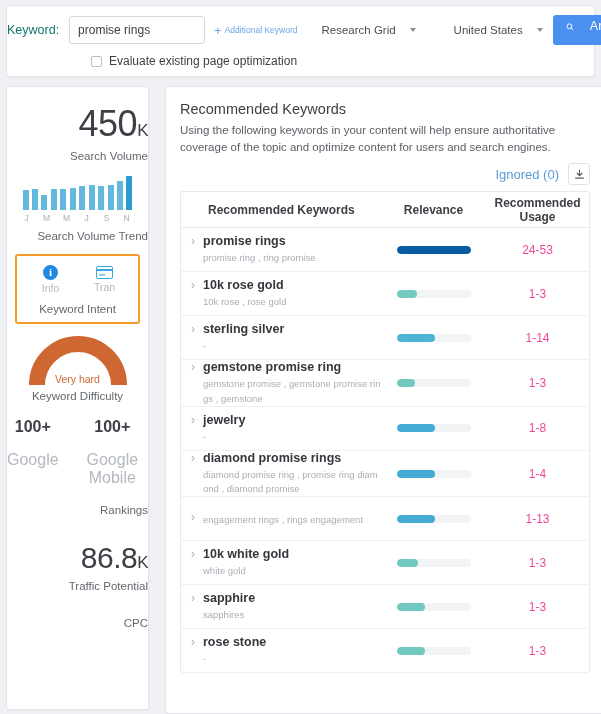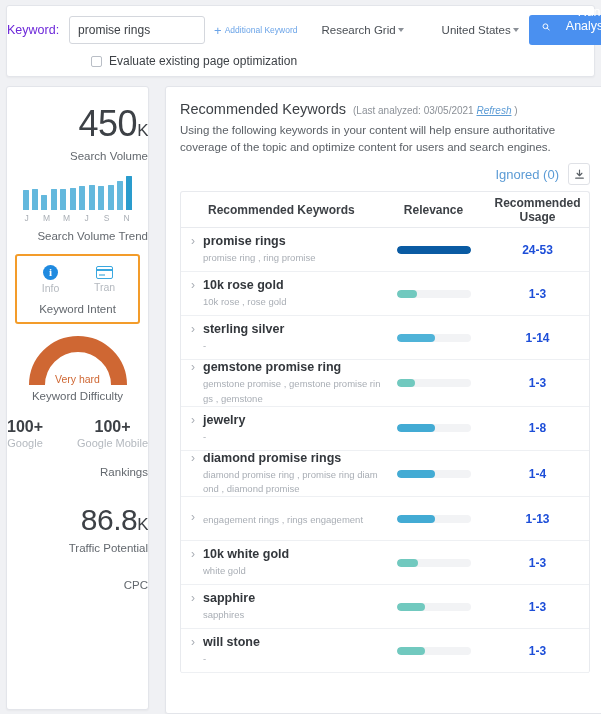--- a/index.html
+++ b/index.html
@@ -20,37 +20,37 @@
     border: 1px solid #e3e5ea;
     border-radius: 3px;
     box-shadow: 0 1px 2px rgba(0,0,0,0.04);
   }
   .topbar-row1 {
     position: absolute; left: 0; top: 9px; right: 0; height: 30px;
     display: flex; align-items: center;
   }
   .kw-label {
     width: 82px; text-align: left; padding-right: 10px;
-    font-size: 12.5px; color: #6d28d9;
+    font-size: 12.5px; color: #0f766e;
   }
   .kw-input {
     width: 136px; height: 28px;
     border: 1px solid #d4d7dd; border-radius: 3px;
     padding: 0 8px;
     font-size: 12px; color: #3d4146;
     font-family: "Liberation Sans", sans-serif;
     background: #fff; outline: none;
   }
   .add-kw {
     margin-left: 9px; display: flex; align-items: center; gap: 3px;
     color: #6ba4e8; font-size: 8.5px; cursor: pointer; white-space: nowrap;
   }
   .add-kw .plus { font-size: 13px; color: #6ba4e8; line-height: 1; }
   .sel {
-    display: flex; align-items: center; gap: 0;
+    display: flex; align-items: center; gap: 12px;
     font-size: 11.5px; color: #4a4f55; cursor: pointer; white-space: nowrap; padding-left: 16px;
   }
   .sel.grid { margin-left: 8px; }
   .sel.country { margin-left: 0; }
   .divider-v {
     width: 1px; height: 22px; background: #e0e2e7; margin: 0 11px;
   }
   .caret {
     width: 0; height: 0;
     border-left: 3.5px solid transparent;
@@ -154,21 +154,21 @@
     position: absolute; left: 0; right: 0; bottom: 0;
     font-size: 10.5px; color: #cf6733;
   }
 
   
   .rank-row {
     display: flex; justify-content: space-between; gap: 18px; margin-top: 16px;
   }
   .rank-item { text-align: center; }
   .rank-v { font-size: 16px; font-weight: bold; color: #3d4146; }
-  .rank-l { font-size: 11px; color: #b4b9bf; margin-top: 1px; }
+  .rank-l { font-size: 16px; color: #b4b9bf; margin-top: 15px; }
 
   
   .mainpanel {
     position: absolute; left: 165px; top: 86px;
     width: 440px; height: 628px;
     background: #fff; border: 1px solid #e3e5ea; border-radius: 3px;
     box-shadow: 0 1px 2px rgba(0,0,0,0.04);
     overflow: hidden;
   }
   .mp-title {
@@ -218,21 +218,21 @@
   .kw-main { font-size: 12.5px; color: #33373c; font-weight: bold; }
   .kw-sub {
     font-size: 9.5px; color: #a9aeb5; margin-top: 3px; line-height: 1.5;
     word-break: break-all;
   }
   .relbar {
     width: 74px; height: 8px; border-radius: 4px; background: #f2f3f5;
     margin: 0 auto; overflow: hidden;
   }
   .relbar .fill { height: 100%; border-radius: 4px; }
-  .usage { font-size: 12px; color: #1d4ed8; font-weight: bold; }
+  .usage { font-size: 12px; color: #ec4899; }
 </style>
 </head>
 <body>
 
 <div class="topbar">
   <div class="topbar-row1">
     <div class="kw-label">Keyword:</div>
     <input class="kw-input" value="promise rings" style="">
     <div class="add-kw">
       <span class="plus">+</span>
@@ -336,25 +336,20 @@
   </div>
 
   <div class="metric" style="margin-top:25px">
     <div class="metric-cap" style="margin-top:9px">CPC</div>
   </div>
 </div>
 
 <div class="mainpanel">
   <div class="mp-title">
     <span>Recommended Keywords</span>
-    <span class="mp-sub">
-      <span>(Last analyzed: 03/05/2021</span>
-      <span class="refresh">Refresh</span>
-      <span>)</span>
-    </span>
   </div>
   <div class="mp-desc">Using the following keywords in your content will help ensure authoritative coverage of the topic and optimize content for users and search engines.</div>
 
   <div class="mp-actions">
     <span class="ignored-link">Ignored (0)</span>
     <div class="dl-btn">
       <svg width="11" height="11" viewBox="0 0 16 16">
         <path d="M8 1.5 V9 M4.5 6.2 L8 9.8 L11.5 6.2" fill="none" stroke="#5b6066" stroke-width="1.7" stroke-linecap="round" stroke-linejoin="round"></path>
         <line x1="2.5" y1="13.3" x2="13.5" y2="13.3" stroke="#5b6066" stroke-width="1.7" stroke-linecap="round"></line>
       </svg>
@@ -499,21 +494,21 @@
             <div class="relbar">
               <div class="fill" style="width: 39%; background: rgb(113, 201, 191);"></div>
             </div>
           </div>
           <div class="c-use usage">1-3</div>
         </div>
         <div class="trow">
           <div class="c-kw">
             <span class="chev">›</span>
             <div>
-              <div class="kw-main">will stone</div>
+              <div class="kw-main">rose stone</div>
               <div class="kw-sub">-</div>
             </div>
           </div>
           <div class="c-rel">
             <div class="relbar">
               <div class="fill" style="width: 39%; background: rgb(113, 201, 191);"></div>
             </div>
           </div>
           <div class="c-use usage">1-3</div>
         </div>

